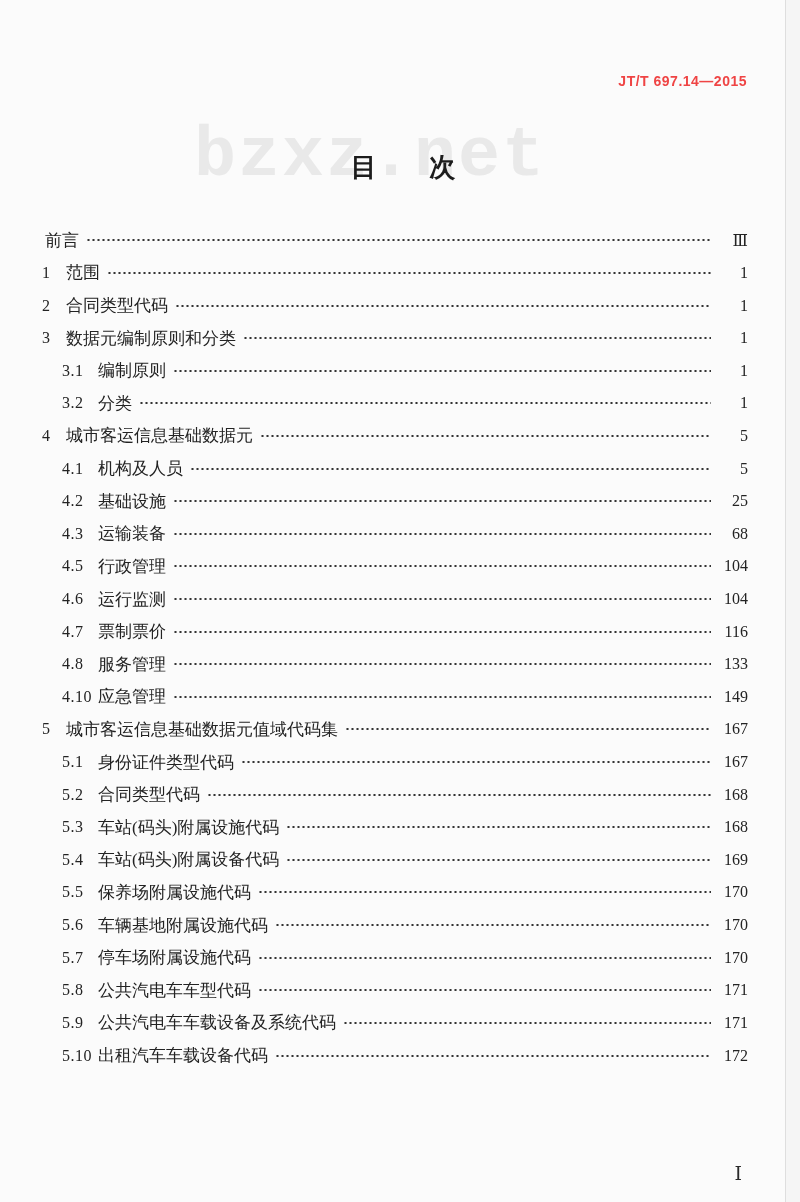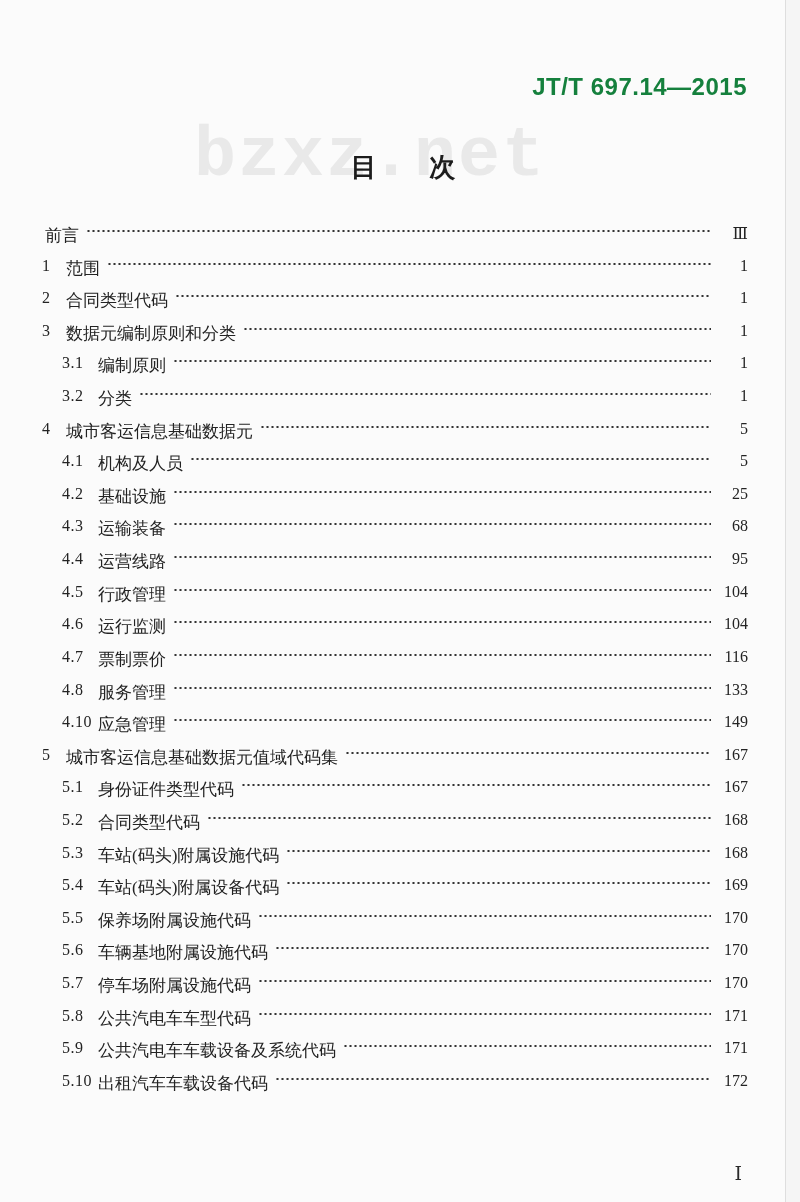--- a/index.html
+++ b/index.html
@@ -25,37 +25,37 @@
   .watermark{
     position:absolute;left:194px;top:122px;
     font-family:Liberation Mono, monospace;
     font-weight:bold;font-size:70px;line-height:1;
     letter-spacing:2px;color:#e9e9e9;
     z-index:1;user-select:none;
   }
   .header-code{
     position:absolute;top:73px;right:53px;
     font-family:"Liberation Sans","DejaVu Sans",sans-serif;
-    font-weight:bold;font-size:24px;letter-spacing:0.5px;
-    color:#15803d;z-index:2;
+    font-weight:bold;font-size:14px;letter-spacing:0.5px;
+    color:#ef4444;z-index:2;
   }
   .doc-title{
     position:absolute;top:150px;left:16px;right:10px;
     text-align:center;
     font-size:26px;font-weight:bold;color:#1c1c1c;
     word-spacing:46px;
     z-index:2;
   }
   .toc{
     position:absolute;top:224px;left:40px;right:52px;
     z-index:2;
   }
   .toc-row{
     height:32.62px;
-    display:flex;
+    display:flex;align-items:center;
     font-size:17px;color:#232323;
   }
   .toc-row .num{
     flex:none;font-size:16px;letter-spacing:0.5px;
   }
   .toc-row.lvl0{padding-left:2px;}
   .toc-row.lvl0 .num{width:24px;}
   .toc-row.lvl0.nonum{padding-left:5px;}
   .toc-row.lvl1{padding-left:22px;}
   .toc-row.lvl1 .num{width:36px;}
@@ -146,26 +146,20 @@
       <span class="leader"></span>
       <span class="pg">25</span>
     </div>
       <div class="toc-row lvl1">
       <span class="num">4.3</span>
       <span class="label">运输装备</span>
       <span class="leader"></span>
       <span class="pg">68</span>
     </div>
       <div class="toc-row lvl1">
-      <span class="num">4.4</span>
-      <span class="label">运营线路</span>
-      <span class="leader"></span>
-      <span class="pg">95</span>
-    </div>
-      <div class="toc-row lvl1">
       <span class="num">4.5</span>
       <span class="label">行政管理</span>
       <span class="leader"></span>
       <span class="pg">104</span>
     </div>
       <div class="toc-row lvl1">
       <span class="num">4.6</span>
       <span class="label">运行监测</span>
       <span class="leader"></span>
       <span class="pg">104</span>

